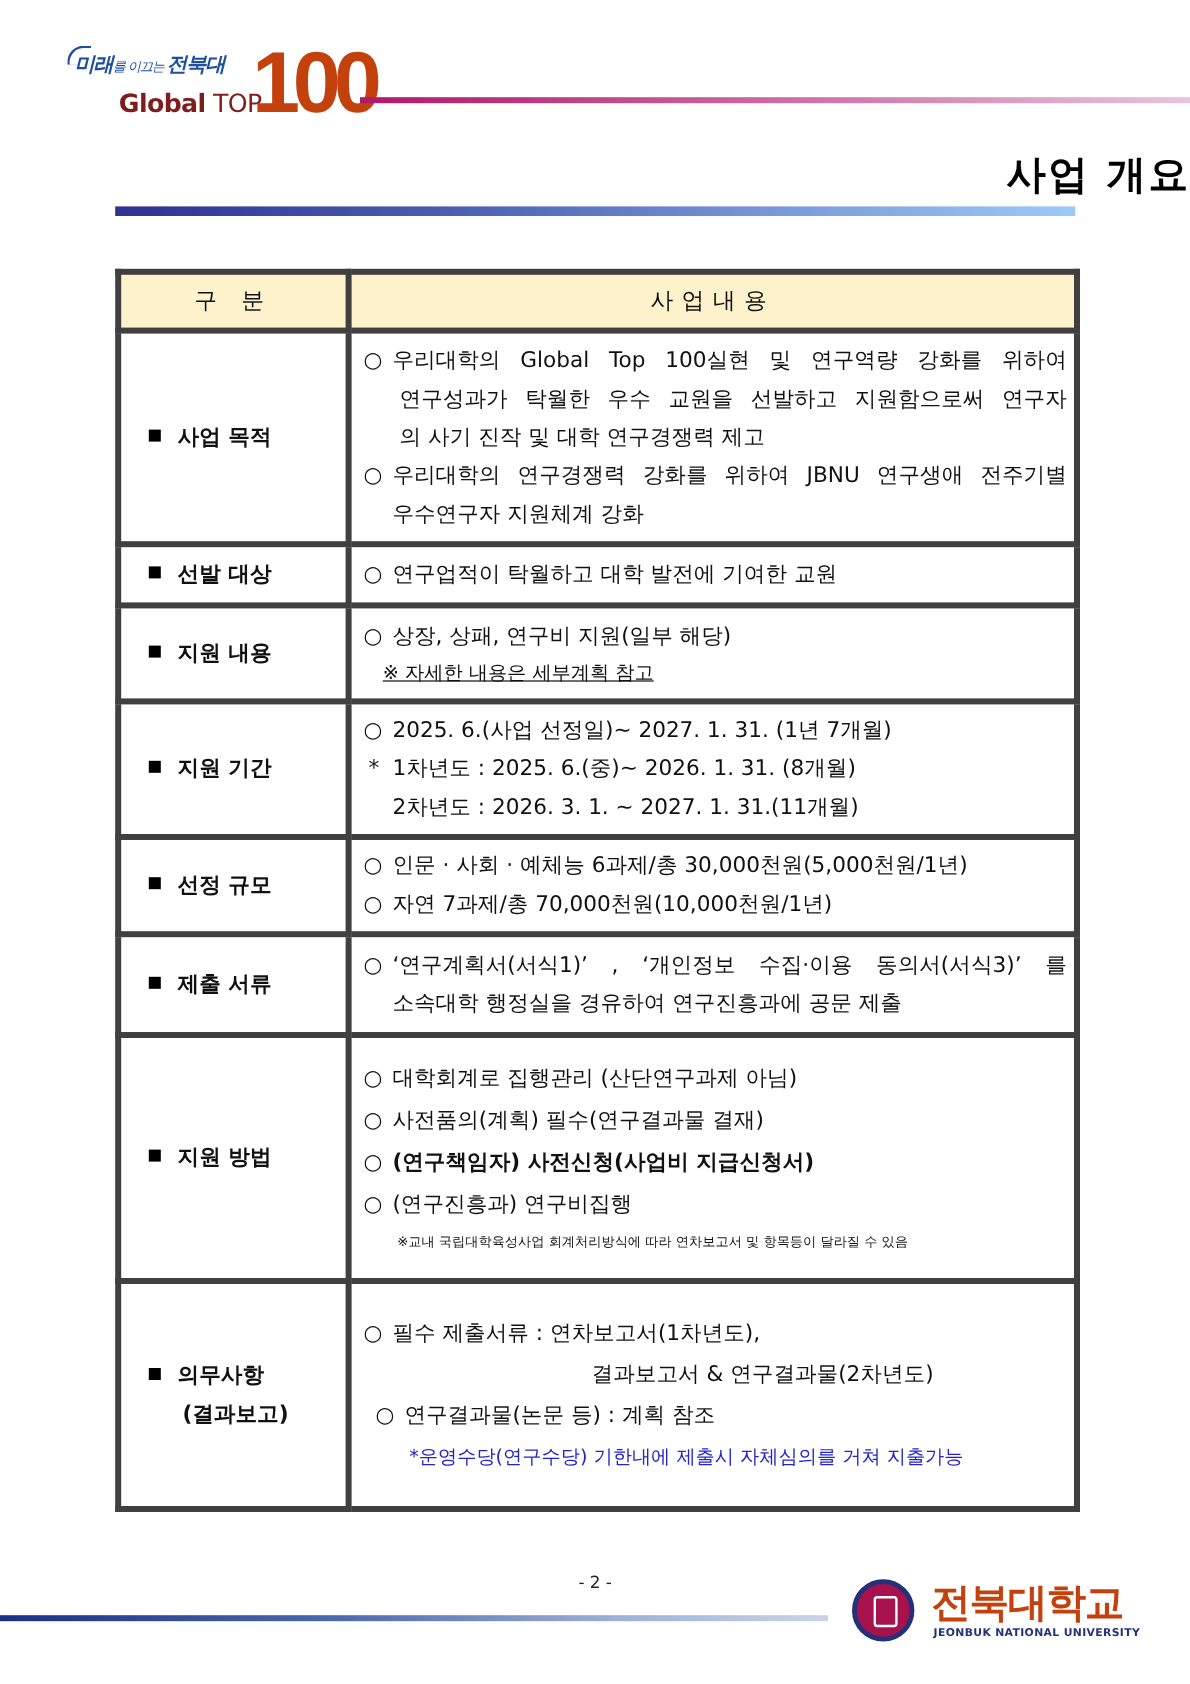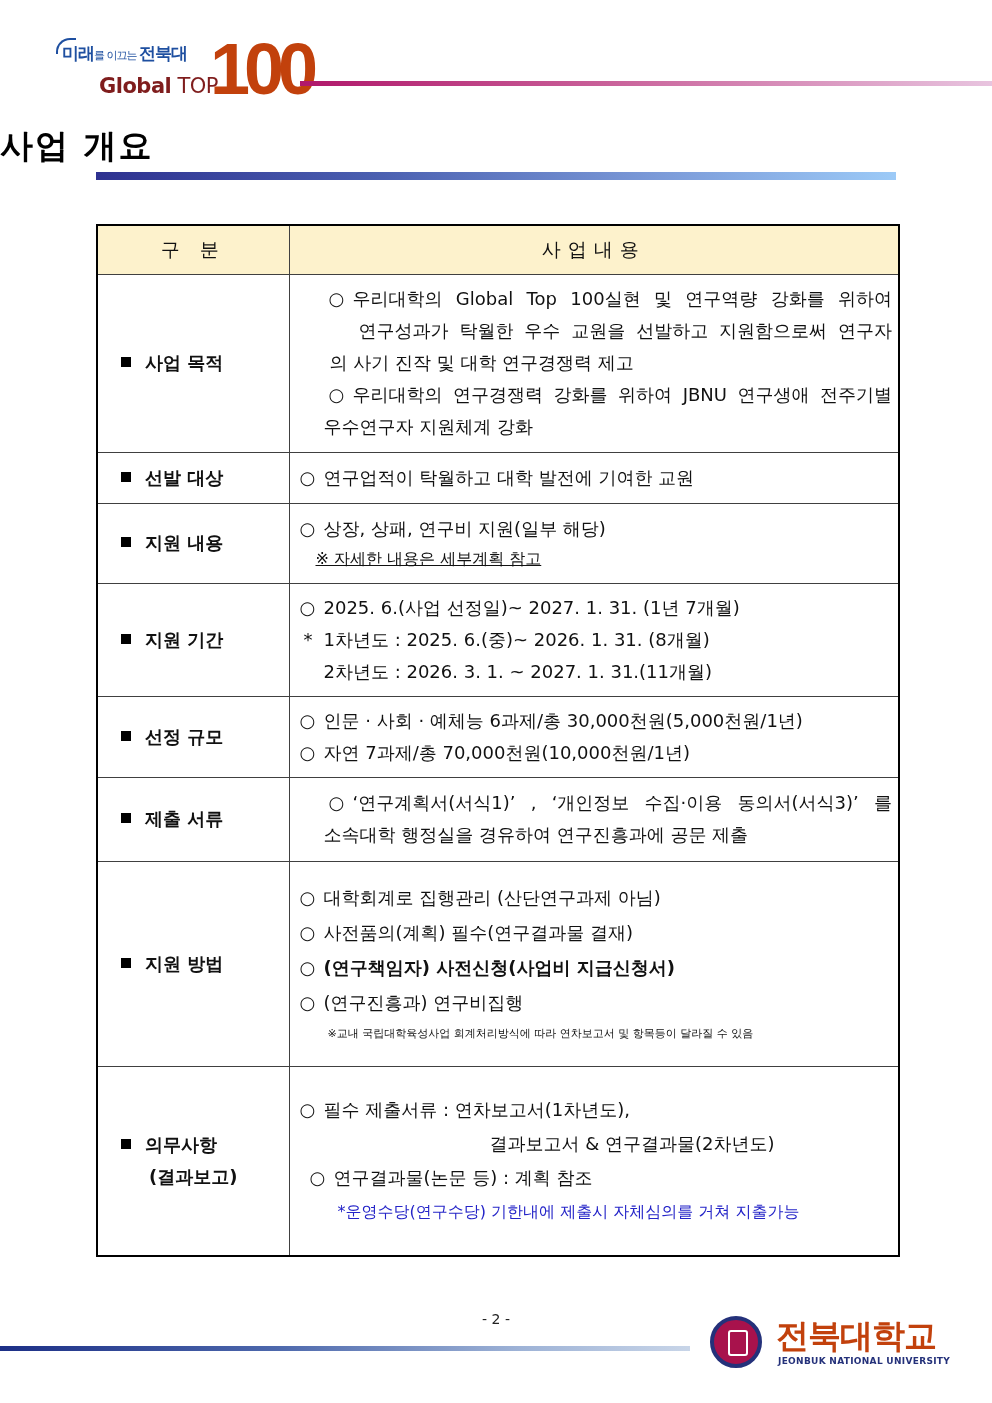--- a/index.html
+++ b/index.html
@@ -1,45 +1,45 @@
 <!DOCTYPE html>
 <html><head>
 <meta charset="utf-8">
 <style>
   * { box-sizing: border-box; margin: 0; padding: 0; }
   html, body { width: 992px; height: 1403px; background: #ffffff; overflow: hidden; }
   body { position: relative; font-family: "DejaVu Sans", "Liberation Sans", sans-serif; color: #111; }
 
   
   .logo { position: absolute; left: 52px; top: 36px; width: 260px; height: 66px; }
-  .logo .l1 { position: absolute; left: 10px; top: 6px; font-size: 17px; font-weight: bold; color: #1e4fa0; letter-spacing: -1px; white-space: nowrap; }
+  .logo .l1 { position: absolute; left: 10px; top: 6px; font-size: 17px; font-weight: bold; color: #1e4fa0; letter-spacing: -1px; white-space: nowrap; font-style: italic; }
   .logo .l1 .small { font-size: 11px; font-weight: normal; color: #1e4fa0; }
   .logo .l1 .arc { position: absolute; left: -6px; top: -4px; width: 20px; height: 16px; border-top: 2px solid #1e4fa0; border-left: 2px solid #1e4fa0; border-radius: 14px 0 0 0; }
   .logo .l2 { position: absolute; left: 47px; top: 38px; font-size: 21px; color: #7f1d1d; white-space: nowrap; letter-spacing: -0.5px; }
   .logo .l2 b { font-weight: bold; }
   .logo .big { position: absolute; left: 158px; top: 0px; font-family: "Liberation Sans", sans-serif; font-size: 72px; font-weight: bold; color: #c2410c; letter-spacing: -6px; line-height: 66px; }
   .top-line { position: absolute; left: 300px; top: 81px; width: 692px; height: 5px; background: linear-gradient(to right, #b0176a, #c9629a 45%, #e8c4df); }
 
   
-  .title { position: absolute; left: 0; width: 992px; top: 124px; text-align: left; font-size: 33px; font-weight: bold; letter-spacing: 2px; color: #000; }
+  .title { position: absolute; left: 0; width: 992px; top: 124px; text-align: right; font-size: 33px; font-weight: bold; letter-spacing: 2px; color: #000; }
   .title-bar { position: absolute; left: 96px; top: 172px; width: 800px; height: 8px; background: linear-gradient(to right, #2e3190, #4a5fb0 35%, #7b9ad8 70%, #9ccaf7); }
 
   
   table.main { position: absolute; left: 96px; top: 224px; width: 804px; border-collapse: collapse; border: 2.5px solid #000; }
-  table.main td { border: 1px solid #404040; vertical-align: middle; font-size: 18px; }
+  table.main td { border: 5px solid #404040; vertical-align: middle; font-size: 18px; }
   table.main thead td { background: #fdf2cc; height: 49px; text-align: center; font-size: 19px; letter-spacing: 7px; }
   .c1 { width: 192px; padding-left: 23px; margin-left: 24px; }
   .c2 { padding: 0 6px 0 10px; }
   .label { font-weight: bold; font-size: 18px; white-space: nowrap; line-height: 32px; }
   .label .sq { display: inline-block; width: 10px; height: 10px; background: #000; margin-right: 14px; vertical-align: middle; position: relative; top: -2px; }
   .label .sub { display: block; padding-left: 28px; }
   .ln { line-height: 32px; white-space: nowrap; }
   .ln .b { display: inline-block; width: 24px; }
   .ind { padding-left: 30px; }
-  .just { text-align: justify; text-align-last: justify; margin-left: 29px; }
+  .just { text-align: justify; text-align-last: justify; }
   .note-it { text-decoration: underline; padding-left: 16px; font-size: 16px; line-height: 28px; }
   .tiny { font-size: 11px; padding-left: 28px; line-height: 28px; }
   .bold { font-weight: bold; }
   .blue { color: #2424c8; font-size: 16px; padding-left: 38px; }
   .star-l { padding-left: 4px; }
 
   
   .page-no { position: absolute; left: 0; width: 992px; top: 1311px; text-align: center; font-size: 14px; color: #222; }
   .foot-bar { position: absolute; left: 0; top: 1346px; width: 690px; height: 5px; background: linear-gradient(to right, #1c2f86, #4d68ac 40%, #9db2d6 75%, #c8d5e8); }
   .uni { position: absolute; left: 710px; top: 1314px; width: 240px; height: 56px; }

